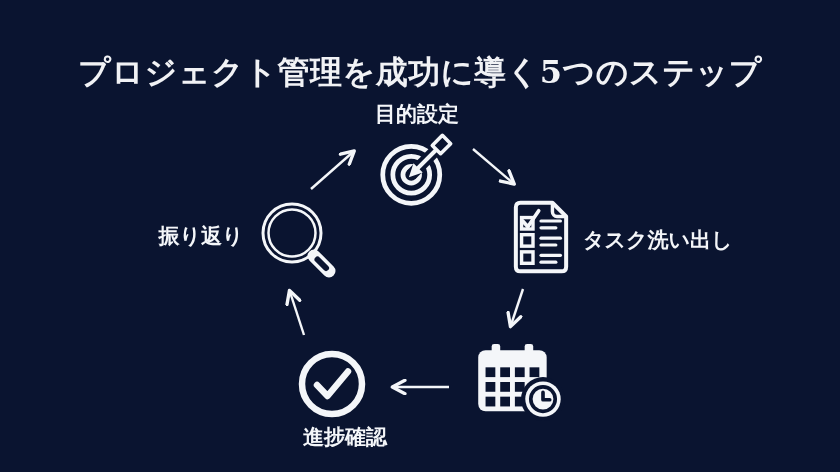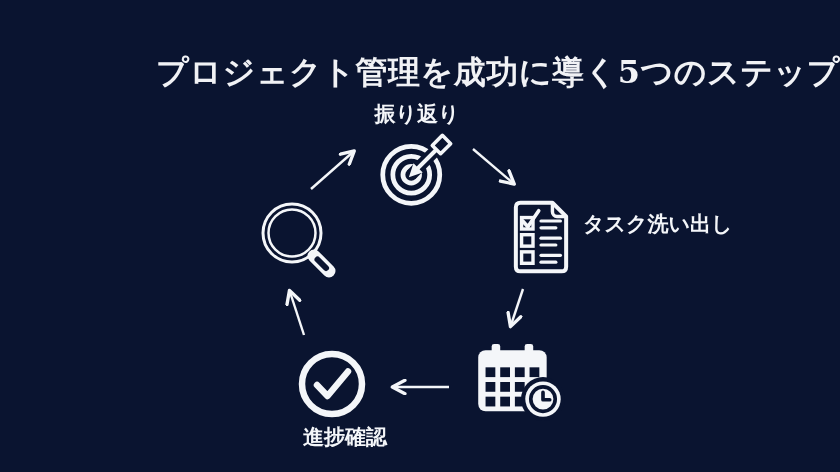--- a/index.html
+++ b/index.html
@@ -6,21 +6,21 @@
   .canvas{
     position:relative;
     width:840px;height:472px;
     background:#0a1430;
     overflow:hidden;
     font-family:"DejaVu Serif","Liberation Serif",serif;
     color:#f4f6f9;
   }
   .title{
     position:absolute;top:30px;left:0;right:0;
-    text-align:right;
+    text-align:center;
     font-size:32px;font-weight:bold;
     letter-spacing:0.5px;
     color:#f1f2f5;
   }
   .step{position:absolute;}
   .step-label{
     font-size:21px;font-weight:bold;
     color:#f4f6f9;white-space:nowrap;
   }
   .centered{text-align:center;}
@@ -41,21 +41,21 @@
       </marker>
     </defs>
     <line x1="311" y1="189" x2="353" y2="152" stroke="#f4f6f9" stroke-width="2.4" marker-end="url(#ah)"></line>
     <line x1="473" y1="149" x2="513" y2="183" stroke="#f4f6f9" stroke-width="2.4" marker-end="url(#ah)"></line>
     <line x1="523" y1="289" x2="511" y2="325" stroke="#f4f6f9" stroke-width="2.4" marker-end="url(#ah)"></line>
     <line x1="449" y1="387" x2="394" y2="387" stroke="#f4f6f9" stroke-width="2.4" marker-end="url(#ah)"></line>
     <line x1="304" y1="335" x2="290" y2="292" stroke="#f4f6f9" stroke-width="2.4" marker-end="url(#ah)"></line>
   </svg>
 
   <div class="step centered" style="left:317px;top:100px;width:200px;">
-    <div class="step-label">振り返り</div>
+    <div class="step-label">目的設定</div>
   </div>
   <div class="step icon" style="left:378px;top:132px;">
     <svg width="76" height="76" viewBox="0 0 64 64">
       <circle cx="28" cy="36" r="24" fill="none" stroke="#f4f6f9" stroke-width="4"></circle>
       <circle cx="28" cy="36" r="15.5" fill="none" stroke="#f4f6f9" stroke-width="4"></circle>
       <circle cx="28" cy="36" r="7" fill="none" stroke="#f4f6f9" stroke-width="4"></circle>
       <line x1="28" y1="36" x2="58" y2="6" stroke="#0a1430" stroke-width="10"></line>
       <line x1="30" y1="34" x2="52" y2="12" stroke="#f4f6f9" stroke-width="3.5" stroke-linecap="round"></line>
       <polygon points="26,38 37.7,34.1 29.9,26.3" fill="#f4f6f9"></polygon>
       <polygon points="45.7,11.3 54.2,2.8 61.2,9.8 52.7,18.3" fill="#0a1430" stroke="#f4f6f9" stroke-width="3" stroke-linejoin="round"></polygon>
@@ -71,21 +71,21 @@
       <rect x="11" y="47" width="10" height="10" fill="none" stroke="#f4f6f9" stroke-width="3"></rect>
       <polyline points="12,20 16.5,25 26,11" fill="none" stroke="#f4f6f9" stroke-width="3.2" stroke-linecap="round" stroke-linejoin="round"></polyline>
       <line x1="28" y1="20" x2="45" y2="20" stroke="#f4f6f9" stroke-width="2.8" stroke-linecap="round"></line>
       <line x1="28" y1="26" x2="41" y2="26" stroke="#f4f6f9" stroke-width="2.8" stroke-linecap="round"></line>
       <line x1="28" y1="35" x2="45" y2="35" stroke="#f4f6f9" stroke-width="2.8" stroke-linecap="round"></line>
       <line x1="28" y1="41" x2="41" y2="41" stroke="#f4f6f9" stroke-width="2.8" stroke-linecap="round"></line>
       <line x1="28" y1="50" x2="45" y2="50" stroke="#f4f6f9" stroke-width="2.8" stroke-linecap="round"></line>
       <line x1="28" y1="56" x2="41" y2="56" stroke="#f4f6f9" stroke-width="2.8" stroke-linecap="round"></line>
     </svg>
   </div>
-  <div class="step" style="left:583px;top:210px;font-family:Liberation Serif, serif;">
+  <div class="step" style="left:583px;top:226px;font-family:Liberation Serif, serif;">
     <div class="step-label">タスク洗い出し</div>
   </div>
 
   <div class="step icon" style="left:477px;top:344px;">
     <svg width="88" height="76" viewBox="0 0 72 62">
       <rect x="12" y="0" width="7" height="13" rx="2" fill="#f4f6f9"></rect>
       <rect x="39" y="0" width="7" height="13" rx="2" fill="#f4f6f9"></rect>
       <rect x="1" y="5" width="56" height="50" rx="6" fill="#f4f6f9"></rect>
       <g fill="#0a1430">
         <rect x="7" y="19" width="8" height="8"></rect>
@@ -119,14 +119,17 @@
   </div>
 
   <div class="step icon" style="left:253px;top:195px;">
     <svg width="86" height="90" viewBox="0 0 86 90">
       <circle cx="39" cy="38" r="29" fill="none" stroke="#f4f6f9" stroke-width="3"></circle>
       <circle cx="39" cy="38" r="23.5" fill="none" stroke="#f4f6f9" stroke-width="2.5"></circle>
       <line x1="61" y1="61" x2="76" y2="76" stroke="#f4f6f9" stroke-width="13" stroke-linecap="round"></line>
       <line x1="64.5" y1="64.5" x2="73" y2="73" stroke="#0a1430" stroke-width="6" stroke-linecap="round"></line>
     </svg>
   </div>
+  <div class="step centered" style="left:101px;top:222px;width:200px;">
+    <div class="step-label">振り返り</div>
+  </div>
 
 </div>
 
 </body></html>

